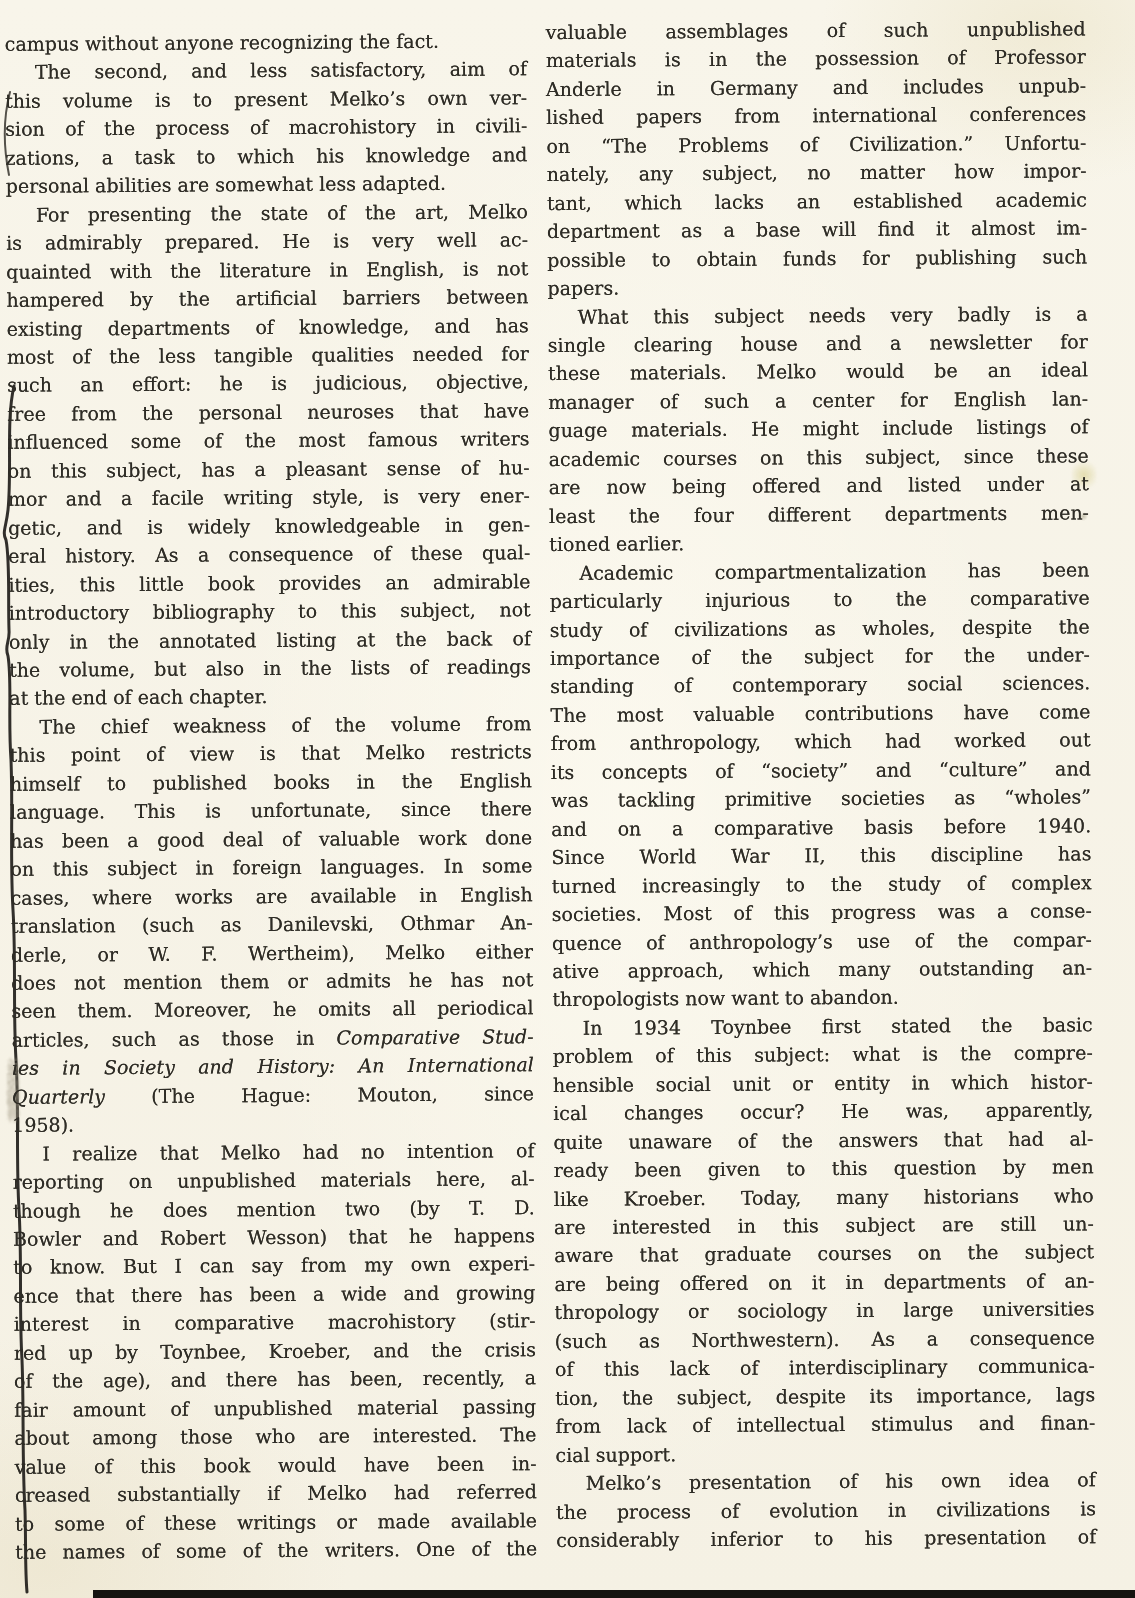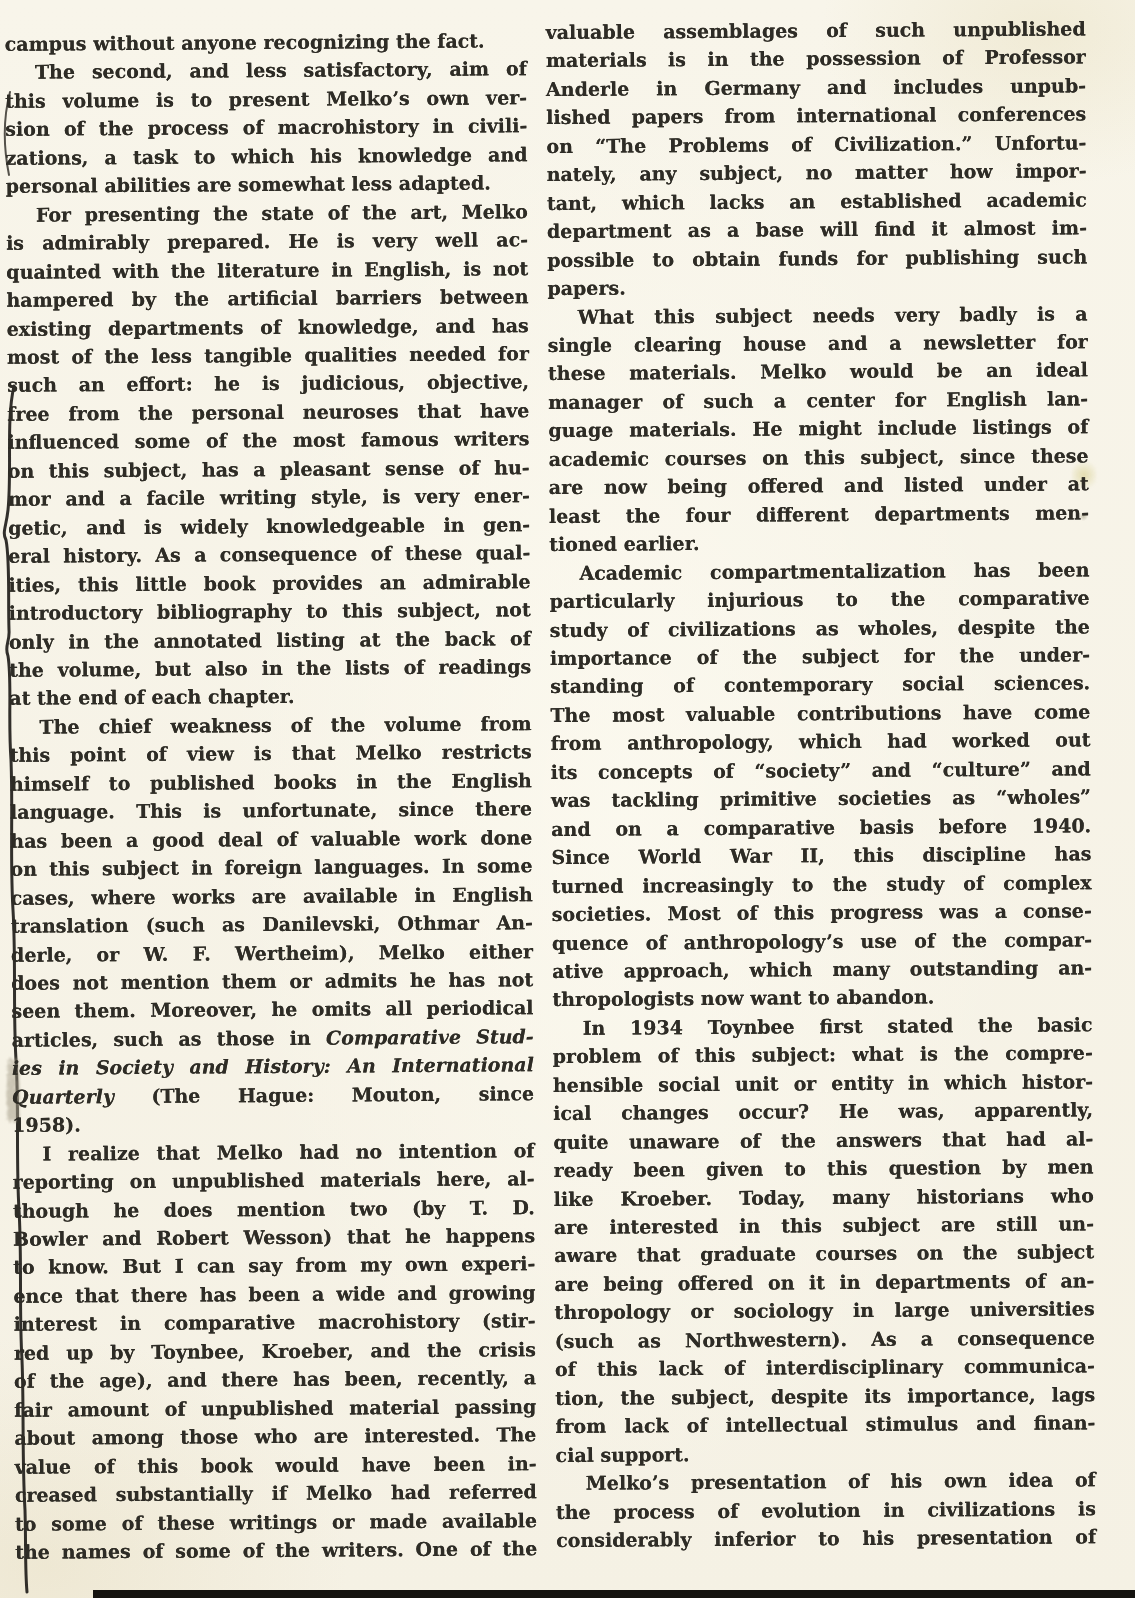--- a/index.html
+++ b/index.html
@@ -9,21 +9,20 @@
     background:#f7f4e9;
     font-family:"DejaVu Serif", serif;
   }
   .page {
     position:relative; width:1135px; height:1598px;
     background-image:
       radial-gradient(ellipse 320px 220px at 92% 2%, rgba(228,218,180,.38), transparent 70%),
       radial-gradient(ellipse 420px 320px at 4% 98%, rgba(222,210,172,.30), transparent 72%),
       radial-gradient(ellipse 500px 900px at 55% 50%, rgba(255,253,244,.55), transparent 80%),
       linear-gradient(#f8f5ea, #f5f1e4);
-    font-weight: bold;
   }
   .text-layer {
     position:absolute; inset:0;
     transform:rotate(-0.4deg);
     transform-origin:560px 800px;
   }
   .col {
     position:absolute;
     font-size:19px; line-height:28.45px;
     color:#2e2c26;

